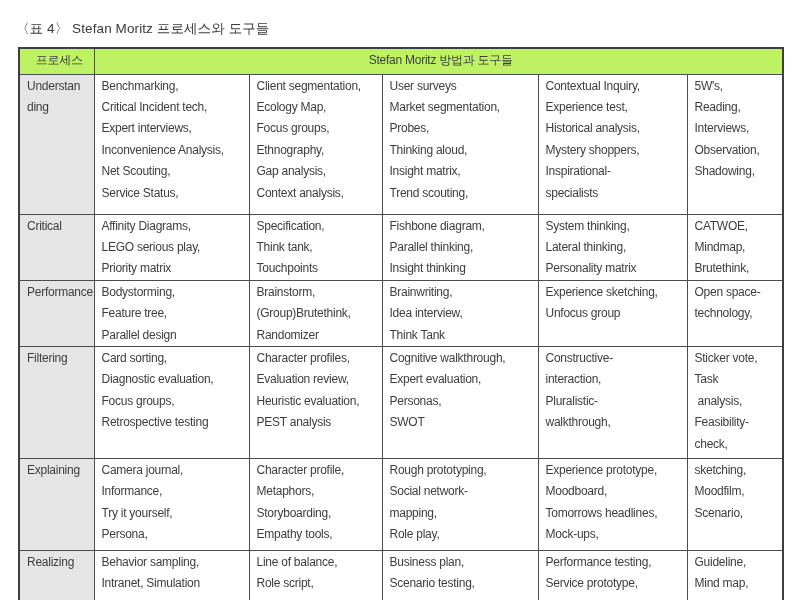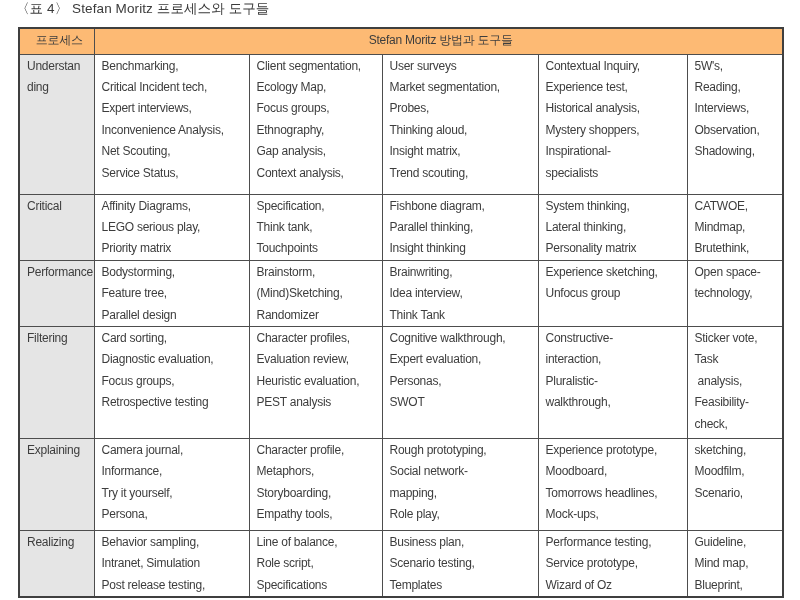--- a/index.html
+++ b/index.html
@@ -5,21 +5,21 @@
   html, body {
     margin: 0;
     padding: 0;
     background: #ffffff;
     width: 800px;
     height: 600px;
     overflow: hidden;
     font-family: "Liberation Sans", "DejaVu Sans", sans-serif;
   }
   .caption {
-    margin: 0 0 9px 16px;
+    margin: 20px 0 9px 16px;
     font-size: 13.5px;
     color: #3a3a3a;
     letter-spacing: 0.1px;
     white-space: pre;
   }
   table.moritz {
     border-collapse: collapse;
     table-layout: fixed;
     width: 764px;
     margin-left: 18px;
@@ -30,21 +30,21 @@
     font-size: 12px;
     color: #3d3d3d;
     letter-spacing: -0.25px;
     line-height: 21.4px;
     vertical-align: top;
     padding: 1px 2px 0 7px;
     white-space: pre-line;
     overflow: hidden;
   }
   td.hdr {
-    background: #fdba74;
+    background: #bef264;
     text-align: center;
     vertical-align: middle;
     padding: 0;
     font-size: 12.5px;
     letter-spacing: 0;
     margin-top: 10px;
   }
   td.process {
     background: #e5e5e5;
     vertical-align: middle;
@@ -126,21 +126,21 @@
 Mindmap,
 Brutethink,</td>
   </tr>
 
   <tr style="height:65px">
     <td class="process">Performance</td>
     <td>Bodystorming,
 Feature tree,
 Parallel design</td>
     <td>Brainstorm,
-(Mind)Sketching,
+(Group)Brutethink,
 Randomizer</td>
     <td>Brainwriting,
 Idea interview,
 Think Tank</td>
     <td>Experience sketching,
 Unfocus group</td>
     <td>Open space-
 technology,</td>
   </tr>
 

